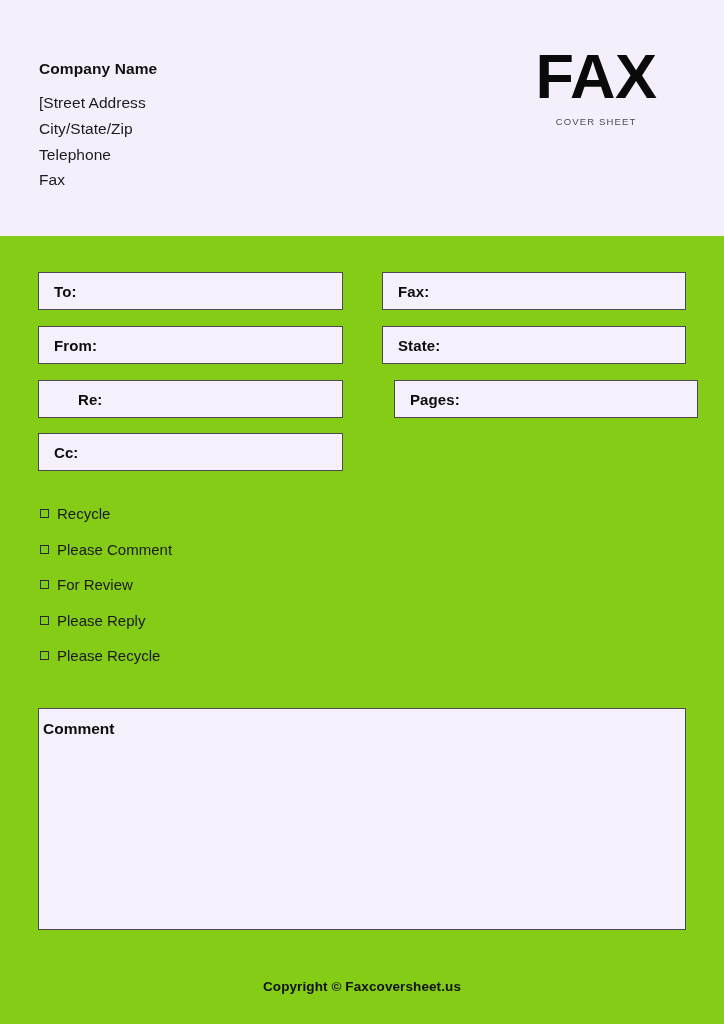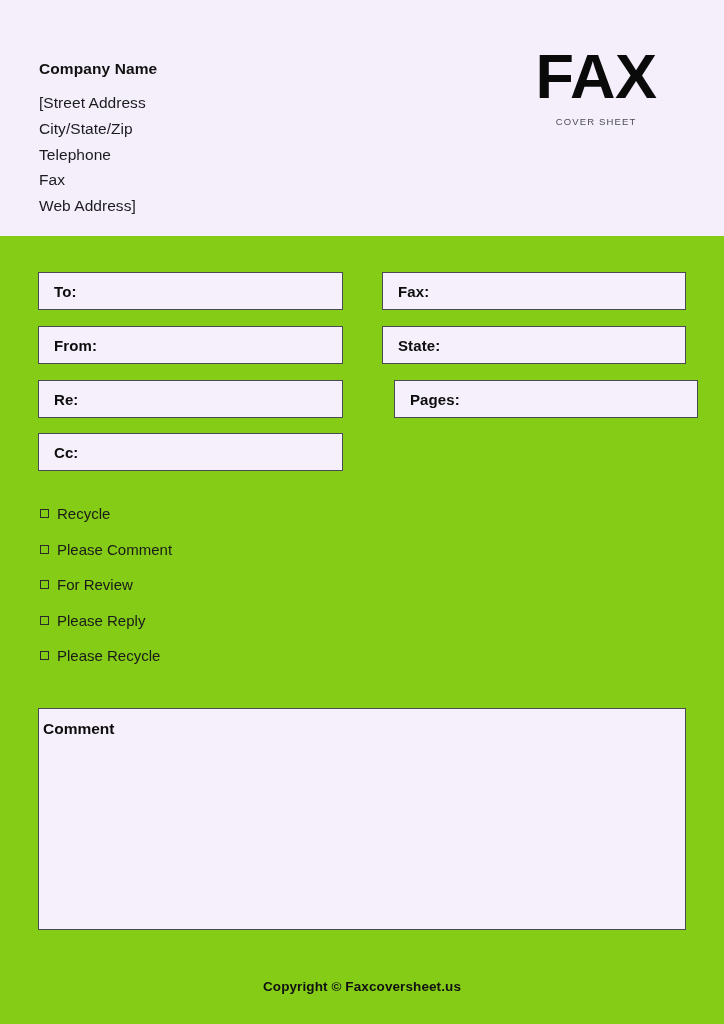--- a/index.html
+++ b/index.html
@@ -169,21 +169,20 @@
 
   <div class="header">
 
     <div class="company-block">
       <div class="company-name">Company Name</div>
       <div class="address-lines">
         <div>[Street Address</div>
         <div>City/State/Zip</div>
         <div>Telephone</div>
         <div>Fax</div>
-        <div>Web Address]</div>
       </div>
     </div>
 
     <div class="fax-logo">
       <div class="fax-word">FAX</div>
       <div class="fax-sub">COVER SHEET</div>
     </div>
 
   </div>
 
@@ -197,21 +196,21 @@
     </div>
 
     <div class="field-row col-left" style="top:90px;">
       <div class="field-box col-left" style="left:0; width:305px;">
         <span class="field-label">From:</span>
         <span class="field-value"></span>
       </div>
     </div>
 
     <div class="field-row col-left" style="top:144px;">
-      <div class="field-box col-left" style="left:0; width:305px;">
+      <div class="field-box col-left" style="left:0; width:305px;padding-left:24px;">
         <span class="field-label">Re:</span>
         <span class="field-value"></span>
       </div>
     </div>
 
     <div class="field-row col-left" style="top:197px;">
       <div class="field-box col-left" style="left:0; width:305px;">
         <span class="field-label">Cc:</span>
         <span class="field-value"></span>
       </div>

